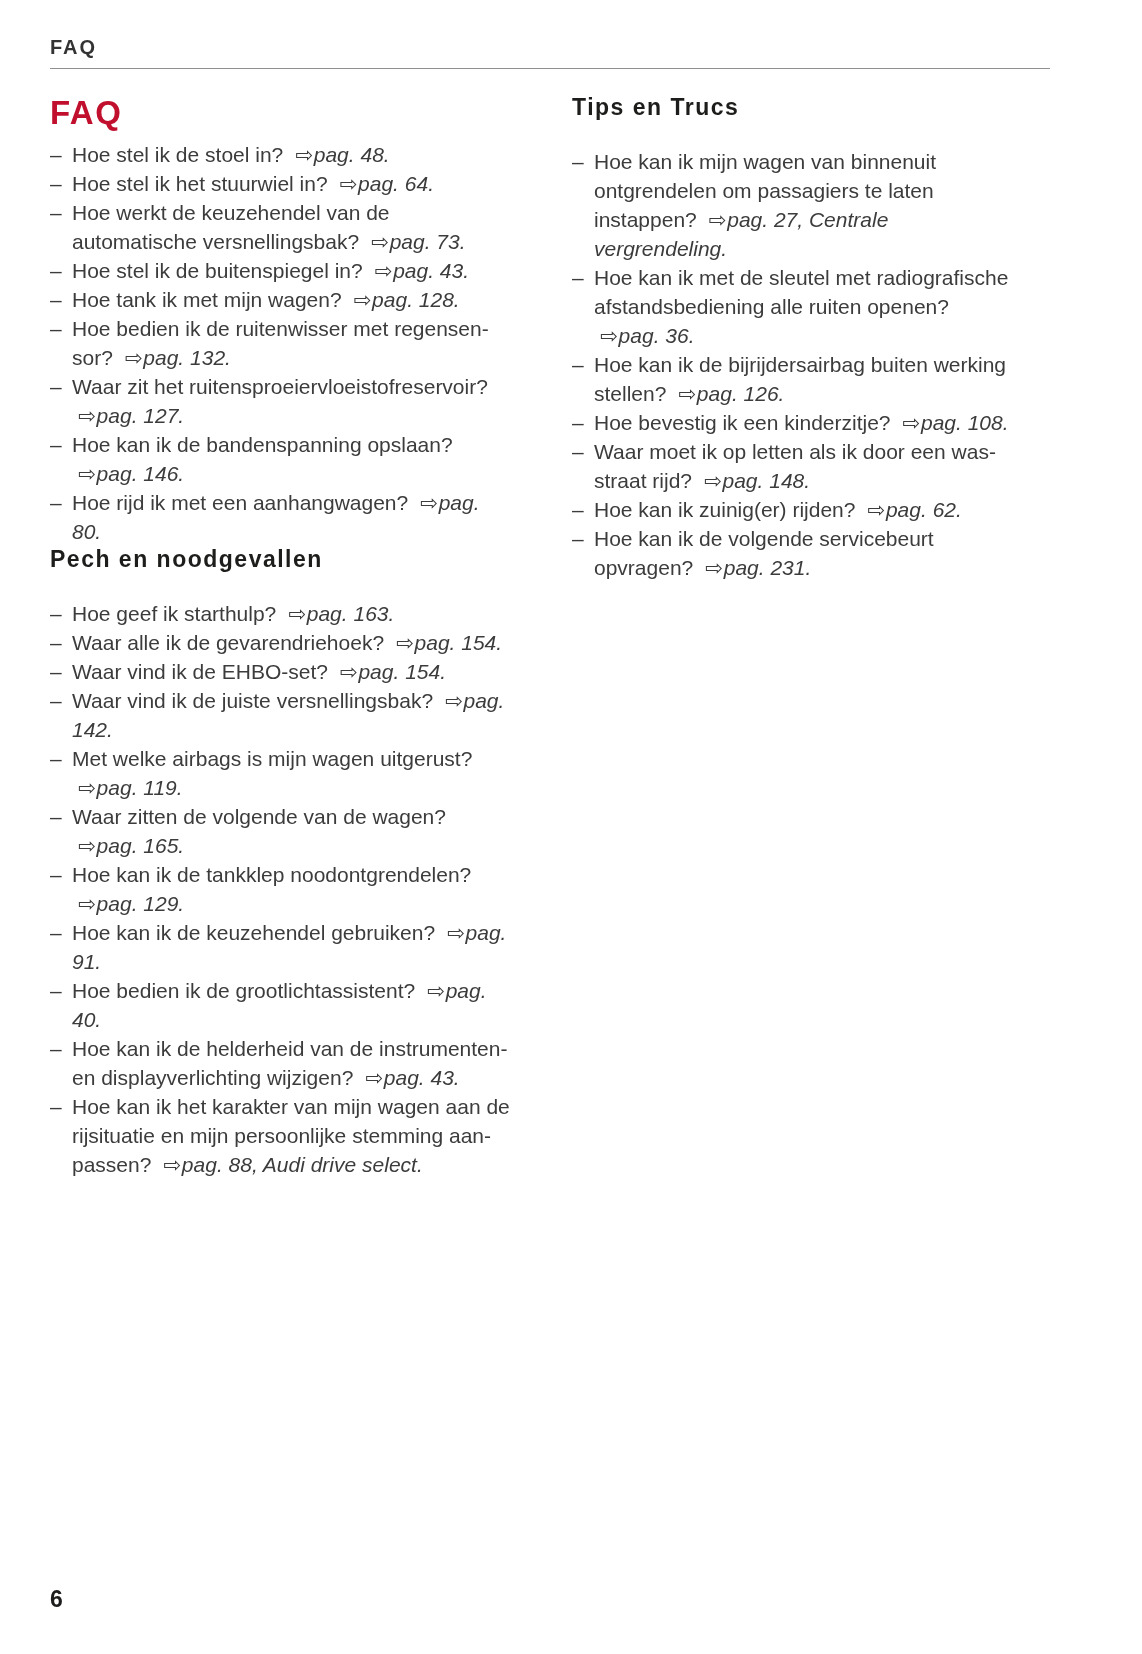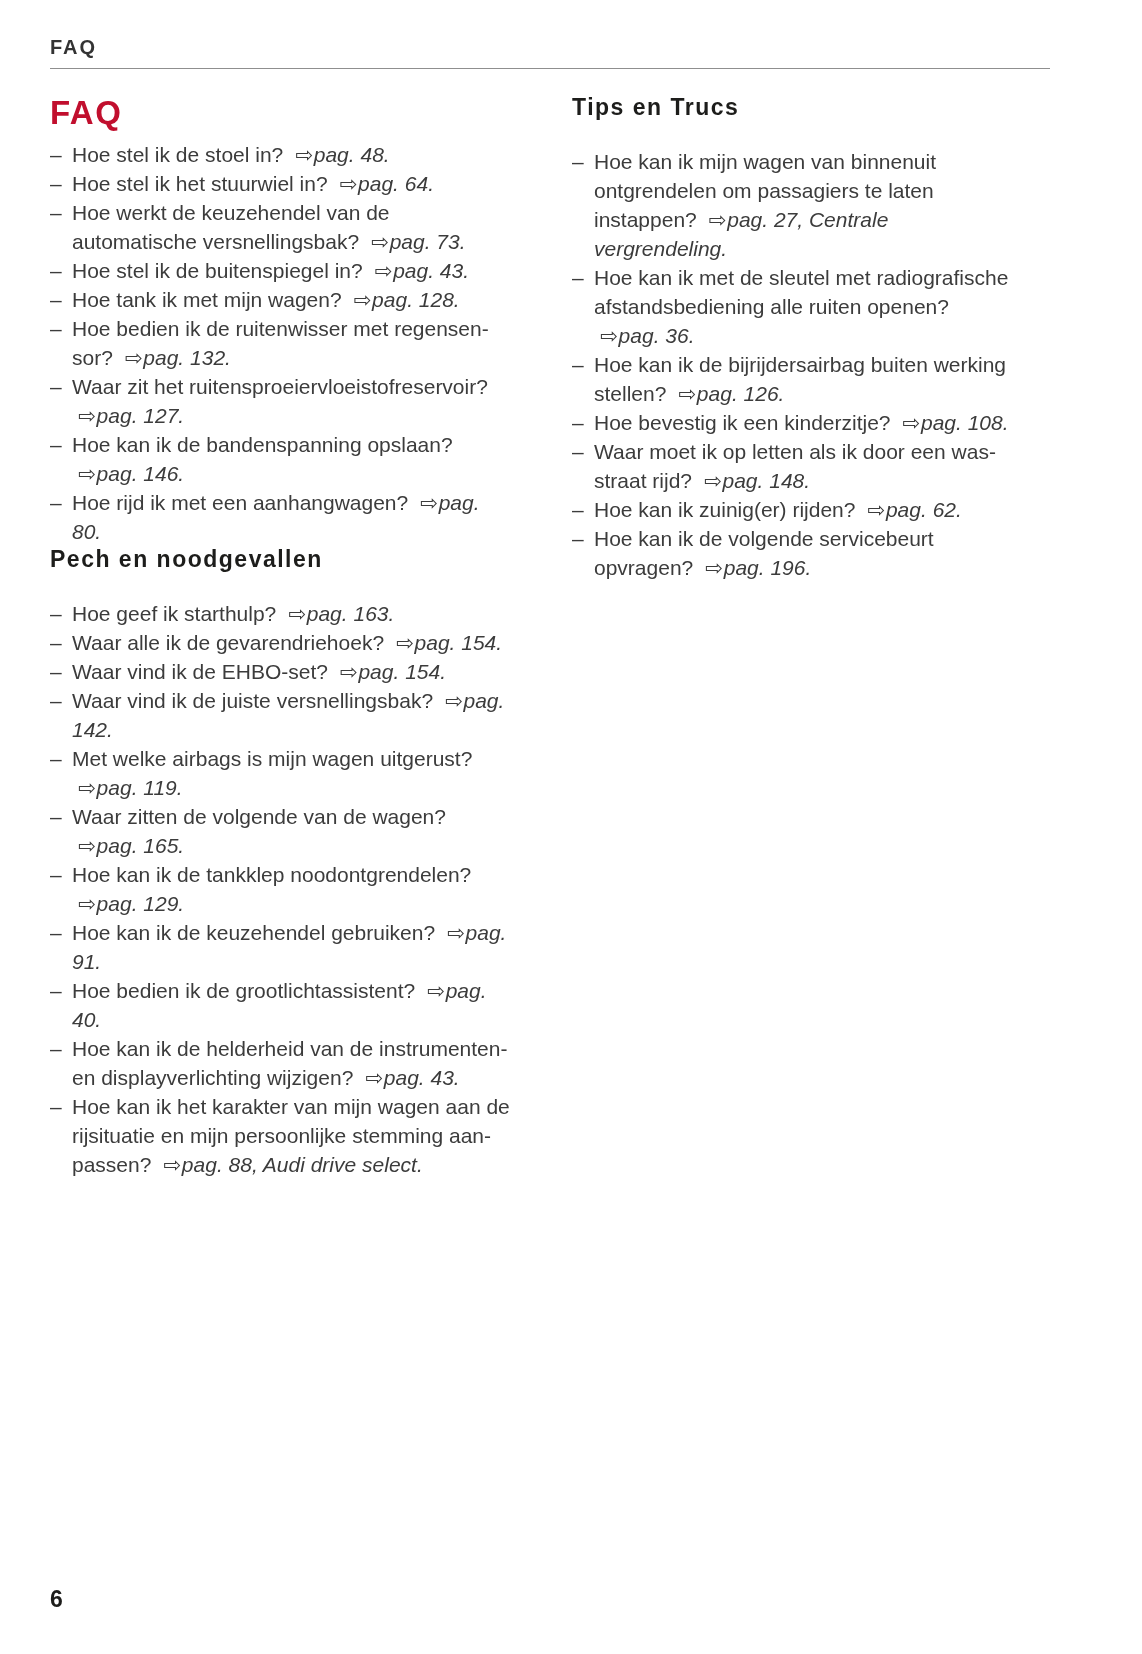--- a/index.html
+++ b/index.html
@@ -104,21 +104,21 @@
     <div class="col-right">
 
       <h2 class="section-heading">Tips en Trucs</h2>
       <ul class="faq-list">
         <li><span class="dash">–</span><span class="q">Hoe kan ik mijn wagen van binnenuit ontgren­delen om passagiers te laten instappen?</span> <span class="arrow">⇨</span><span class="ref">pag. 27, Centrale vergrendeling.</span></li>
         <li><span class="dash">–</span><span class="q">Hoe kan ik met de sleutel met radiografische afstandsbediening alle ruiten openen?</span> <span class="arrow">⇨</span><span class="ref">pag. 36.</span></li>
         <li><span class="dash">–</span><span class="q">Hoe kan ik de bijrijdersairbag buiten werking stellen?</span> <span class="arrow">⇨</span><span class="ref">pag. 126.</span></li>
         <li><span class="dash">–</span><span class="q">Hoe bevestig ik een kinderzitje?</span> <span class="arrow">⇨</span><span class="ref">pag. 108.</span></li>
         <li><span class="dash">–</span><span class="q">Waar moet ik op letten als ik door een was­straat rijd?</span> <span class="arrow">⇨</span><span class="ref">pag. 148.</span></li>
         <li><span class="dash">–</span><span class="q">Hoe kan ik zuinig(er) rijden?</span> <span class="arrow">⇨</span><span class="ref">pag. 62.</span></li>
-        <li><span class="dash">–</span><span class="q">Hoe kan ik de volgende servicebeurt opvragen?</span> <span class="arrow">⇨</span><span class="ref">pag. 196.</span></li>
+        <li><span class="dash">–</span><span class="q">Hoe kan ik de volgende servicebeurt opvragen?</span> <span class="arrow">⇨</span><span class="ref">pag. 231.</span></li>
       </ul>
 
     </div>
   </div>
 
   <div class="page-number">6</div>
 
 </div>
 
 </body></html>

